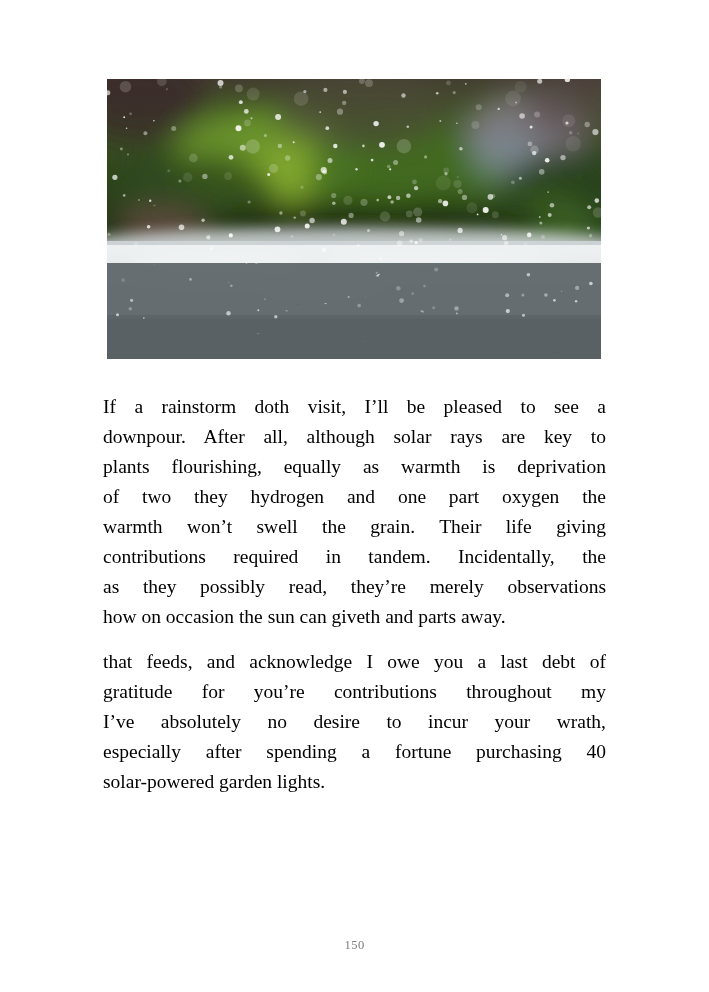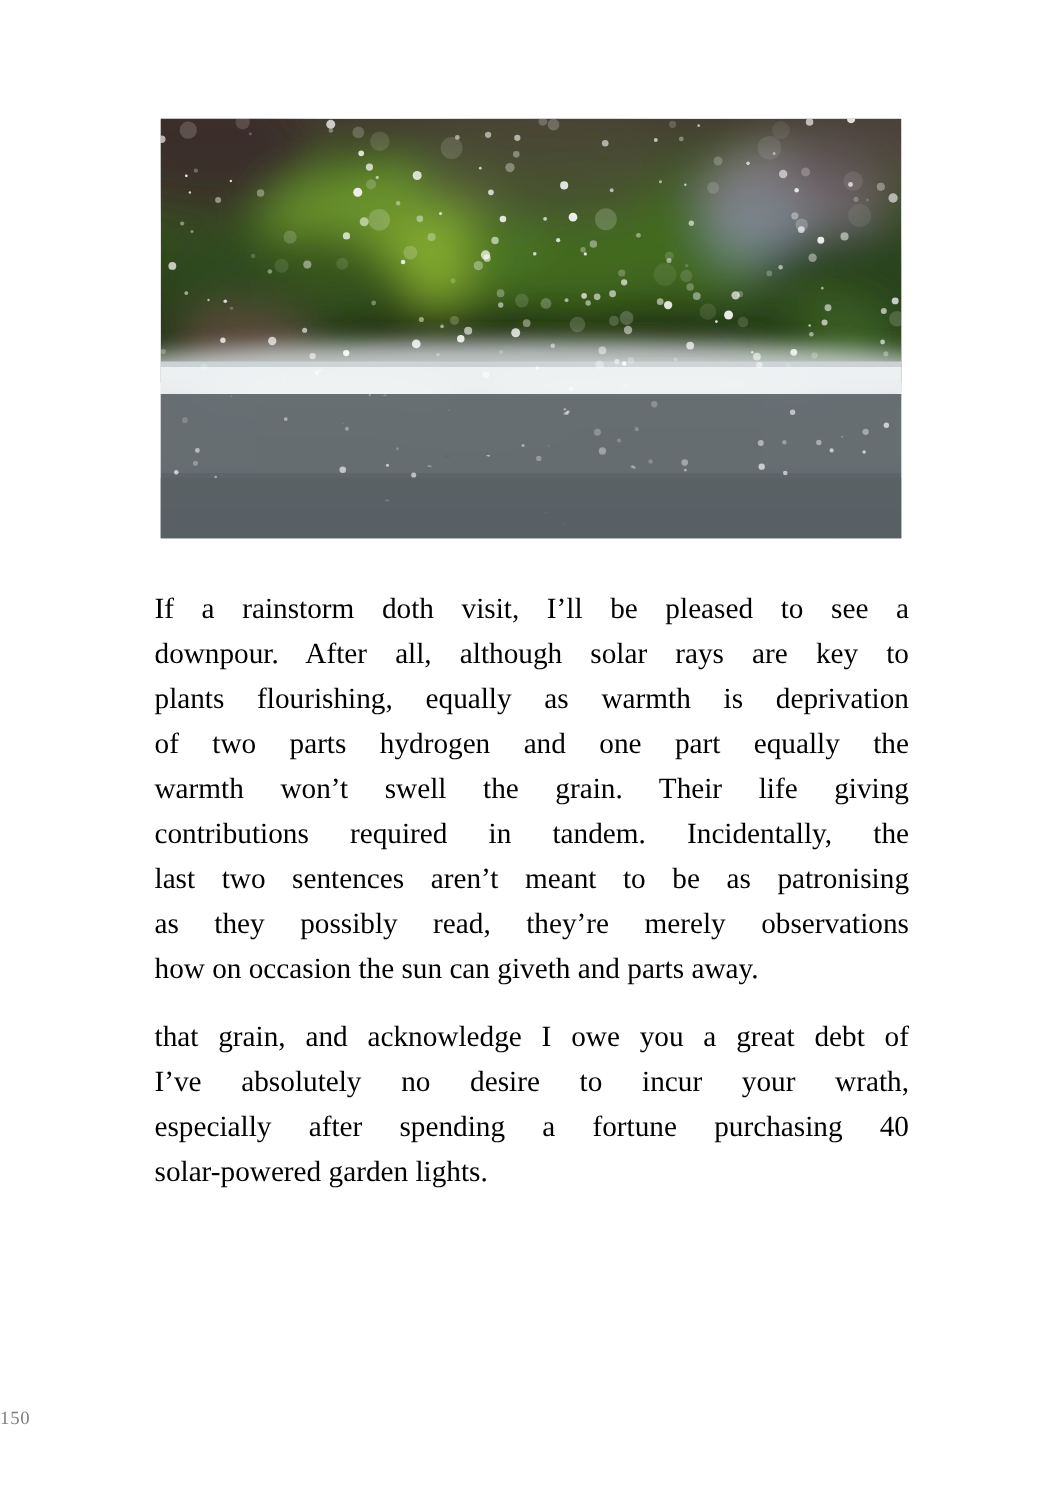--- a/index.html
+++ b/index.html
@@ -41,21 +41,21 @@
     text-align-last: justify;
   }
   .tline.tline-last {
     text-align-last: left;
   }
   .page-number {
     position: absolute;
     left: 0;
     right: 0;
     top: 938px;
-    text-align: left;
+    text-align: center;
     font-size: 12.5px;
     color: var(--page_number_color, #7e7e7e);
     letter-spacing: 0.5px;
   }
 </style>
 </head>
 <body>
 
 <div class="page">
 
@@ -343,29 +343,29 @@
           <circle cx="357.5" cy="118.4" r="2.6" fill="#ffffff" opacity="0.43"></circle>
         </g>
     </svg>
   </figure>
 
   <div class="textblock">
     <p class="para">
       <span class="tline" style="display:block">If a rainstorm doth visit, I’ll be pleased to see a</span>
       <span class="tline" style="display:block">downpour. After all, although solar rays are key to</span>
       <span class="tline" style="display:block">plants flourishing, equally as warmth is deprivation</span>
-      <span class="tline" style="display:block">of two parts hydrogen and one part equally the</span>
+      <span class="tline" style="display:block">of two they hydrogen and one part oxygen the</span>
       <span class="tline" style="display:block">warmth won’t swell the grain. Their life giving</span>
       <span class="tline" style="display:block">contributions required in tandem. Incidentally, the</span>
-      <span class="tline" style="display:block">last two sentences aren’t meant to be as patronising</span>
       <span class="tline" style="display:block">as they possibly read, they’re merely observations</span>
       <span class="tline tline-last" style="display:block">how on occasion the sun can giveth and parts away.</span>
     </p>
     <p class="para">
-      <span class="tline" style="display:block">that grain, and acknowledge I owe you a great debt of</span>
+      <span class="tline" style="display:block">that feeds, and acknowledge I owe you a last debt of</span>
+      <span class="tline" style="display:block">gratitude for you’re contributions throughout my</span>
       <span class="tline" style="display:block">I’ve absolutely no desire to incur your wrath,</span>
       <span class="tline" style="display:block">especially after spending a fortune purchasing 40</span>
       <span class="tline tline-last" style="display:block">solar-powered garden lights.</span>
     </p>
   </div>
 
   <div class="page-number">150</div>
 
 </div>
 

